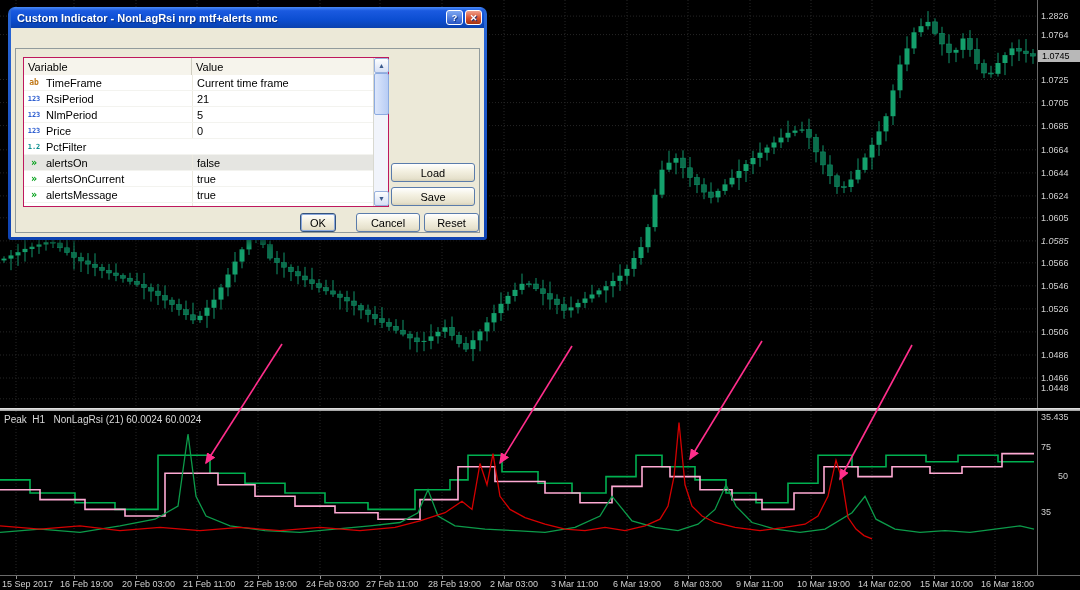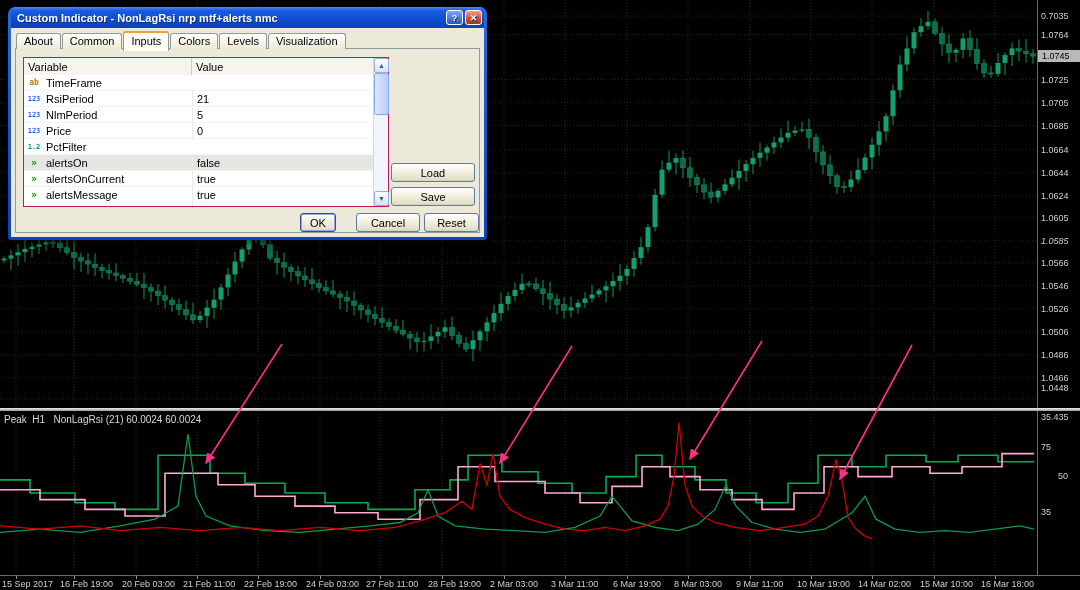--- a/index.html
+++ b/index.html
@@ -465,21 +465,21 @@
       <line x1="995" y1="0" x2="995" y2="164" class="grid"></line>
       <polyline points="0,68.9 30,68.9 30,82.0 75,82.0 75,91.8 115,91.8 115,98.4 158,98.4 158,44.3 210,44.3 210,62.3 245,62.3 245,72.2 285,72.2 285,82.0 325,82.0 325,91.8 368,91.8 368,98.4 415,98.4 415,78.7 450,78.7 450,68.9 468,68.9 468,44.3 502,44.3 502,60.7 538,60.7 538,72.2 572,72.2 572,82.0 606,82.0 606,65.6 636,65.6 636,44.3 662,44.3 662,55.8 695,55.8 695,68.9 726,68.9 726,82.0 756,82.0 756,91.8 788,91.8 788,72.2 818,72.2 818,44.3 852,44.3 852,55.8 886,55.8 886,44.3 926,44.3 926,50.8 958,50.8 958,44.3 998,44.3 998,50.8 1034,50.8" fill="none" stroke="#00b050" stroke-width="1.6"></polyline>
       <polyline points="0,78.7 40,78.7 40,88.6 85,88.6 85,98.4 125,98.4 125,105.0 165,105.0 165,62.3 218,62.3 218,73.8 255,73.8 255,85.3 295,85.3 295,95.1 335,95.1 335,101.7 378,101.7 378,108.2 420,108.2 420,88.6 458,88.6 458,55.8 495,55.8 495,70.5 545,70.5 545,82.0 580,82.0 580,91.8 612,91.8 612,75.4 642,75.4 642,55.8 670,55.8 670,65.6 700,65.6 700,78.7 732,78.7 732,88.6 762,88.6 762,98.4 794,98.4 794,82.0 824,82.0 824,55.8 858,55.8 858,65.6 892,65.6 892,55.8 930,55.8 930,62.3 962,62.3 962,55.8 1002,55.8 1002,42.6 1034,42.6" fill="none" stroke="#ffaad4" stroke-width="1.6"></polyline>
       <polyline points="0,121.4 40,118.1 80,121.4 120,114.8 155,108.2 178,95.1 188,23.0 196,85.3 206,105.0 230,114.8 265,119.7 300,121.4 335,118.1 370,114.8 400,111.5 418,101.7 428,78.7 438,105.0 455,114.8 485,118.1 515,119.7 545,121.4 575,116.4 600,105.0 612,85.3 620,95.1 632,109.9 655,116.4 678,119.7 698,113.2 715,98.4 726,73.8 736,95.1 752,111.5 775,118.1 800,121.4 825,118.1 852,101.7 865,85.3 876,108.2 895,118.1 920,121.4 945,119.7 970,121.4 995,118.1 1020,114.8 1034,118.1" fill="none" stroke="#0c9b4a" stroke-width="1.3"></polyline>
       <polyline points="0,114.8 40,118.1 80,114.8 120,119.7 160,116.4 200,119.7 240,116.4 280,119.7 320,116.4 360,119.7 395,116.4 420,109.9 445,101.7 462,90.2 472,98.4 480,52.5 487,73.8 493,42.6 500,85.3 510,98.4 525,106.6 545,113.2 565,118.1 585,119.7 605,116.4 625,119.7 645,114.8 660,108.2 668,95.1 674,65.6 679,11.5 685,73.8 692,95.1 702,105.0 715,111.5 735,116.4 760,119.7 785,116.4 805,113.2 818,105.0 828,85.3 836,49.2 842,68.9 848,106.6 856,118.1 864,124.6 872,127.9" fill="none" stroke="#d40000" stroke-width="1.3"></polyline>
     </svg>
   <div class="ind-label">Peak  H1   NonLagRsi (21) 60.0024 60.0024</div>
 
   <div class="price-axis" id="price-axis">
     <div class="pmarker" id="price-marker" style="top: 50.4746px;">1.0745</div>
-  <div class="plabel" style="top: 11.1356px;">0.7035</div>
+  <div class="plabel" style="top: 11.1356px;">1.2826</div>
       <div class="plabel" style="top: 29.5763px;">1.0764</div>
       <div class="plabel" style="top: 74.5254px;">1.0725</div>
       <div class="plabel" style="top: 97.5763px;">1.0705</div>
       <div class="plabel" style="top: 120.627px;">1.0685</div>
       <div class="plabel" style="top: 144.831px;">1.0664</div>
       <div class="plabel" style="top: 167.881px;">1.0644</div>
       <div class="plabel" style="top: 190.932px;">1.0624</div>
       <div class="plabel" style="top: 212.831px;">1.0605</div>
       <div class="plabel" style="top: 235.881px; font-style: italic;">1.0585</div>
       <div class="plabel" style="top: 257.78px;">1.0566</div>
@@ -544,41 +544,34 @@
       <line x1="912" y1="345" x2="840" y2="479" stroke="#ff2e8b" stroke-width="1.6" marker-end="url(#ah)"></line>
     </svg>
 
   <div class="dialog">
     <div class="titlebar">
       <span class="title">Custom Indicator - NonLagRsi nrp mtf+alerts nmc</span>
       <span class="tbn help">?</span>
       <span class="tbn close">✕</span>
     </div>
     <div class="dialog-body">
-      <div class="tabs" id="tabs">
-          <div class="tab">About</div>
-          <div class="tab">Common</div>
-          <div class="tab active">Inputs</div>
-          <div class="tab">Colors</div>
-          <div class="tab">Levels</div>
-          <div class="tab">Visualization</div>
-        </div>
       <div class="panel">
 
         <div class="param-table">
           <div class="thead">
             <div class="th-var">Variable</div>
             <div class="th-val">Value</div>
           </div>
           <div class="tbody" id="param-rows">
               <div class="prow">
                 <div class="cell-var">
                   <span class="picon string">ab</span>
                   <span>TimeFrame</span>
                 </div>
+                <div class="cell-val">Current time frame</div>
               </div>
               <div class="prow">
                 <div class="cell-var">
                   <span class="picon int">123</span>
                   <span>RsiPeriod</span>
                 </div>
                 <div class="cell-val">21</div>
               </div>
               <div class="prow">
                 <div class="cell-var">

